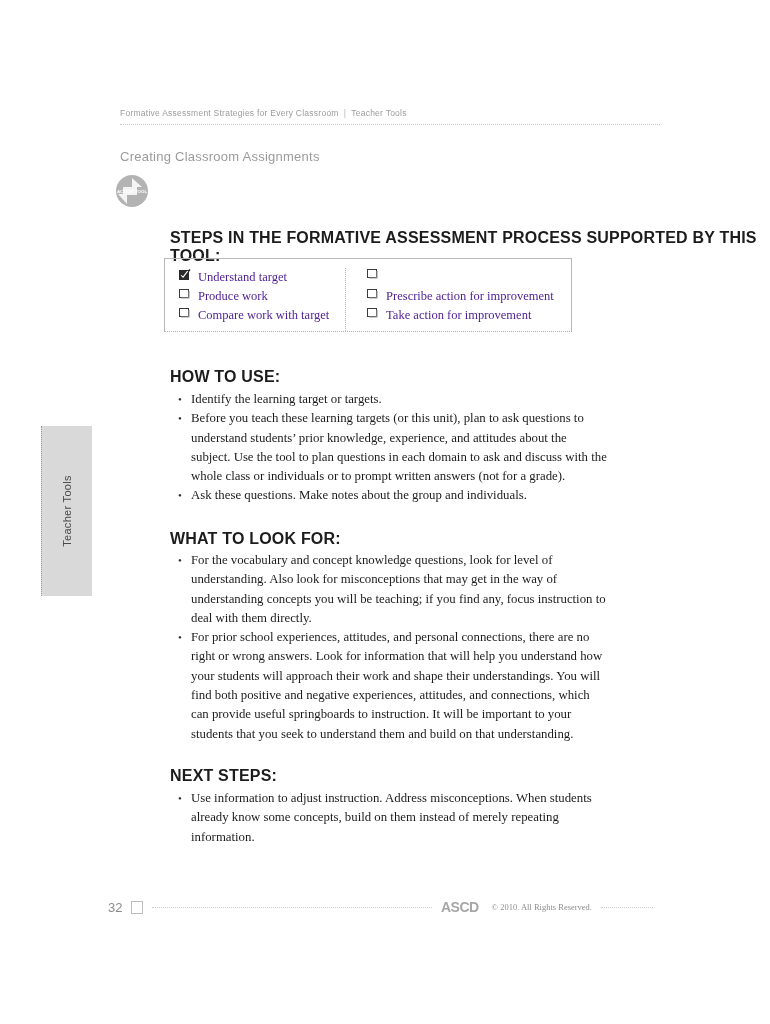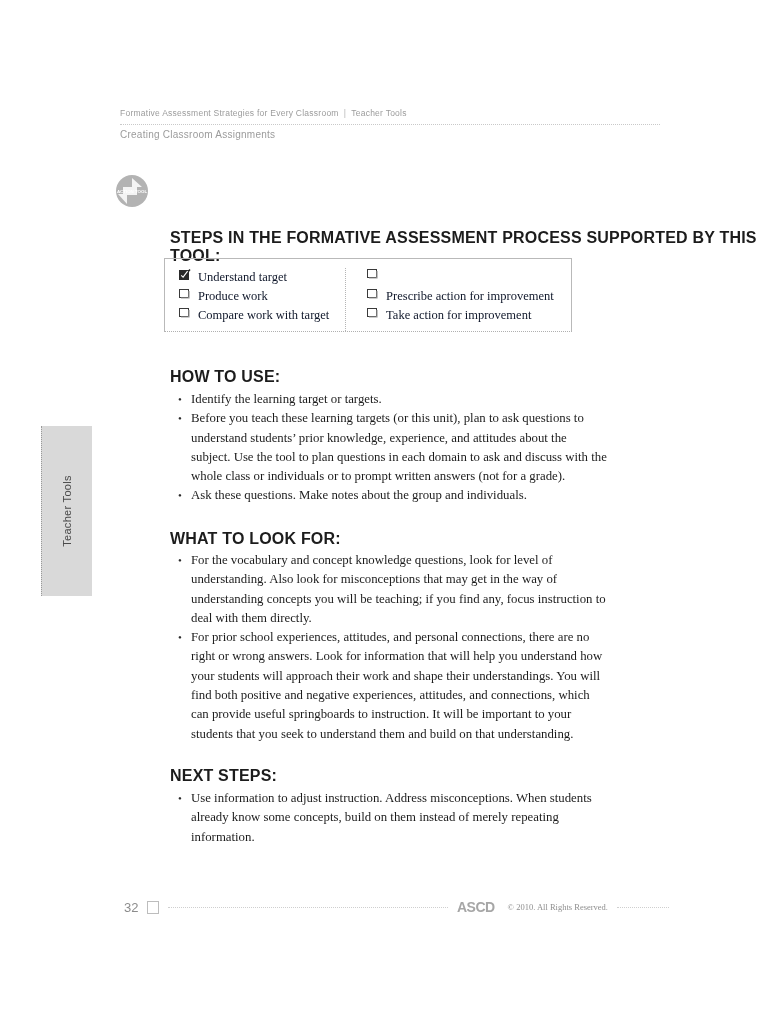--- a/index.html
+++ b/index.html
@@ -62,23 +62,23 @@
   .runhead-sep {
     margin: 0 5px;
     color: #b5b5b5;
   }
   .dot-rule {
     margin-top: 6px;
     border-top: 1px dotted #c9c9c9;
     height: 0;
   }
   .runhead-line2 {
-    margin-top: 4px;
-    font-family: "Liberation Sans", sans-serif;
-    font-size: 10px;
+    margin-top: 24px;
+    font-family: "Liberation Sans", sans-serif;
+    font-size: 13px;
     color: #9b9b9b;
     letter-spacing: 0.25px;
   }
 
   
   .title-row {
     position: absolute;
     left: 112px;
     top: 171px;
     display: flex;
@@ -145,21 +145,21 @@
   }
   .steps-col.right {
     width: 226px;
     padding-left: 21px;
   }
   .step-item {
     display: flex;
     align-items: baseline;
     font-family: "Liberation Serif", serif;
     font-size: 12.5px;
-    color: #0f172a;
+    color: #4c1d95;
     height: 19px;
     line-height: 19px;
   }
   .cb {
     flex: 0 0 auto;
     width: 13px;
     margin-right: 6px;
     position: relative;
     top: 0px;
   }
@@ -192,21 +192,21 @@
     font-family: "Liberation Serif", serif;
     font-size: 12.8px;
     line-height: 19.3px;
     color: #1c1c1c;
     text-align: left;
   }
 
   
   .footer {
     position: absolute;
-    left: 124px;
+    left: 108px;
     top: 896px;
     width: 545px;
     height: 22px;
     display: flex;
     align-items: center;
   }
   .pagenum {
     font-family: "Liberation Sans", sans-serif;
     font-size: 13px;
     color: #8c8c8c;

